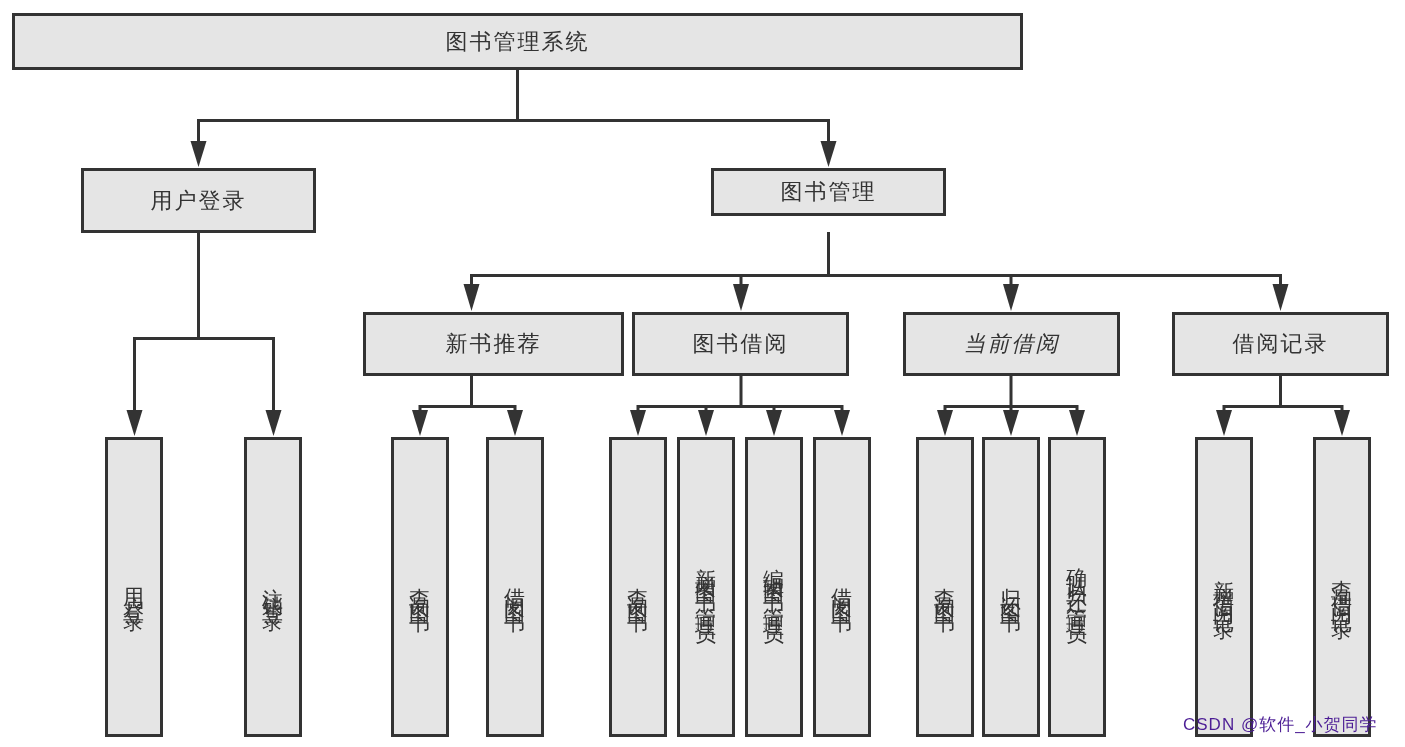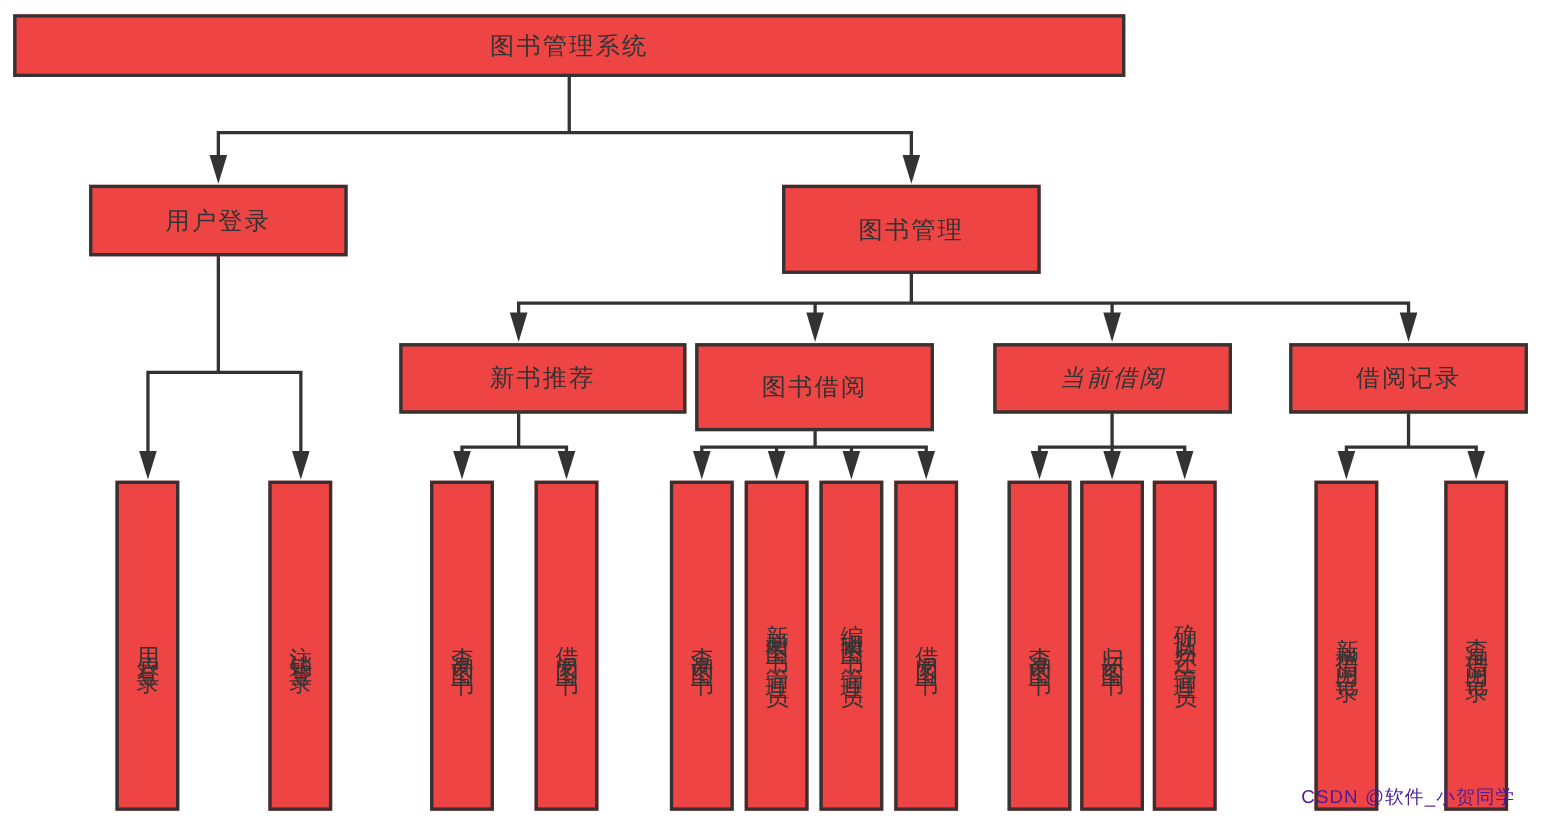--- a/index.html
+++ b/index.html
@@ -15,21 +15,21 @@
     overflow: hidden;
   }
   #connectors {
     position: absolute;
     left: 0; top: 0;
     z-index: 1;
   }
   .node {
     position: absolute;
     box-sizing: border-box;
-    background: #ef4444;
+    background: #e5e5e5;
     border: 3px solid #333333;
     display: flex;
     align-items: center;
     justify-content: center;
     z-index: 2;
   }
   .node .label {
     font-size: 22px;
     color: #333333;
     letter-spacing: 2px;
@@ -40,24 +40,24 @@
     text-orientation: mixed;
     font-size: 21px;
     letter-spacing: 8px;
     line-height: 1;
     white-space: normal;
   }
   
   .n-root  { left: 12px;   top: 13px;  width: 1011px; height: 57px; }
   
   .n-l2a   { left: 81px;   top: 168px; width: 235px;  height: 65px; }
-  .n-l2b   { left: 711px;  top: 168px; width: 235px;  height: 81px; }
+  .n-l2b   { left: 711px;  top: 168px; width: 235px;  height: 48px; }
   
   .n-l3a   { left: 363px;  top: 312px; width: 261px;  height: 64px; }
-  .n-l3b   { left: 632px;  top: 312px; width: 217px;  height: 80px; }
+  .n-l3b   { left: 632px;  top: 312px; width: 217px;  height: 64px; }
   .n-l3c   { left: 903px;  top: 312px; width: 217px;  height: 64px; font-style: italic; }
   .n-l3d   { left: 1172px; top: 312px; width: 217px;  height: 64px; }
   
   .leaf    { top: 437px; width: 58px; height: 300px; }
   .n-f1  { left: 105px;  }
   .n-f2  { left: 244px;  }
   .n-f3  { left: 391px;  }
   .n-f4  { left: 486px;  }
   .n-f5  { left: 609px;  }
   .n-f6  { left: 677px;  }

